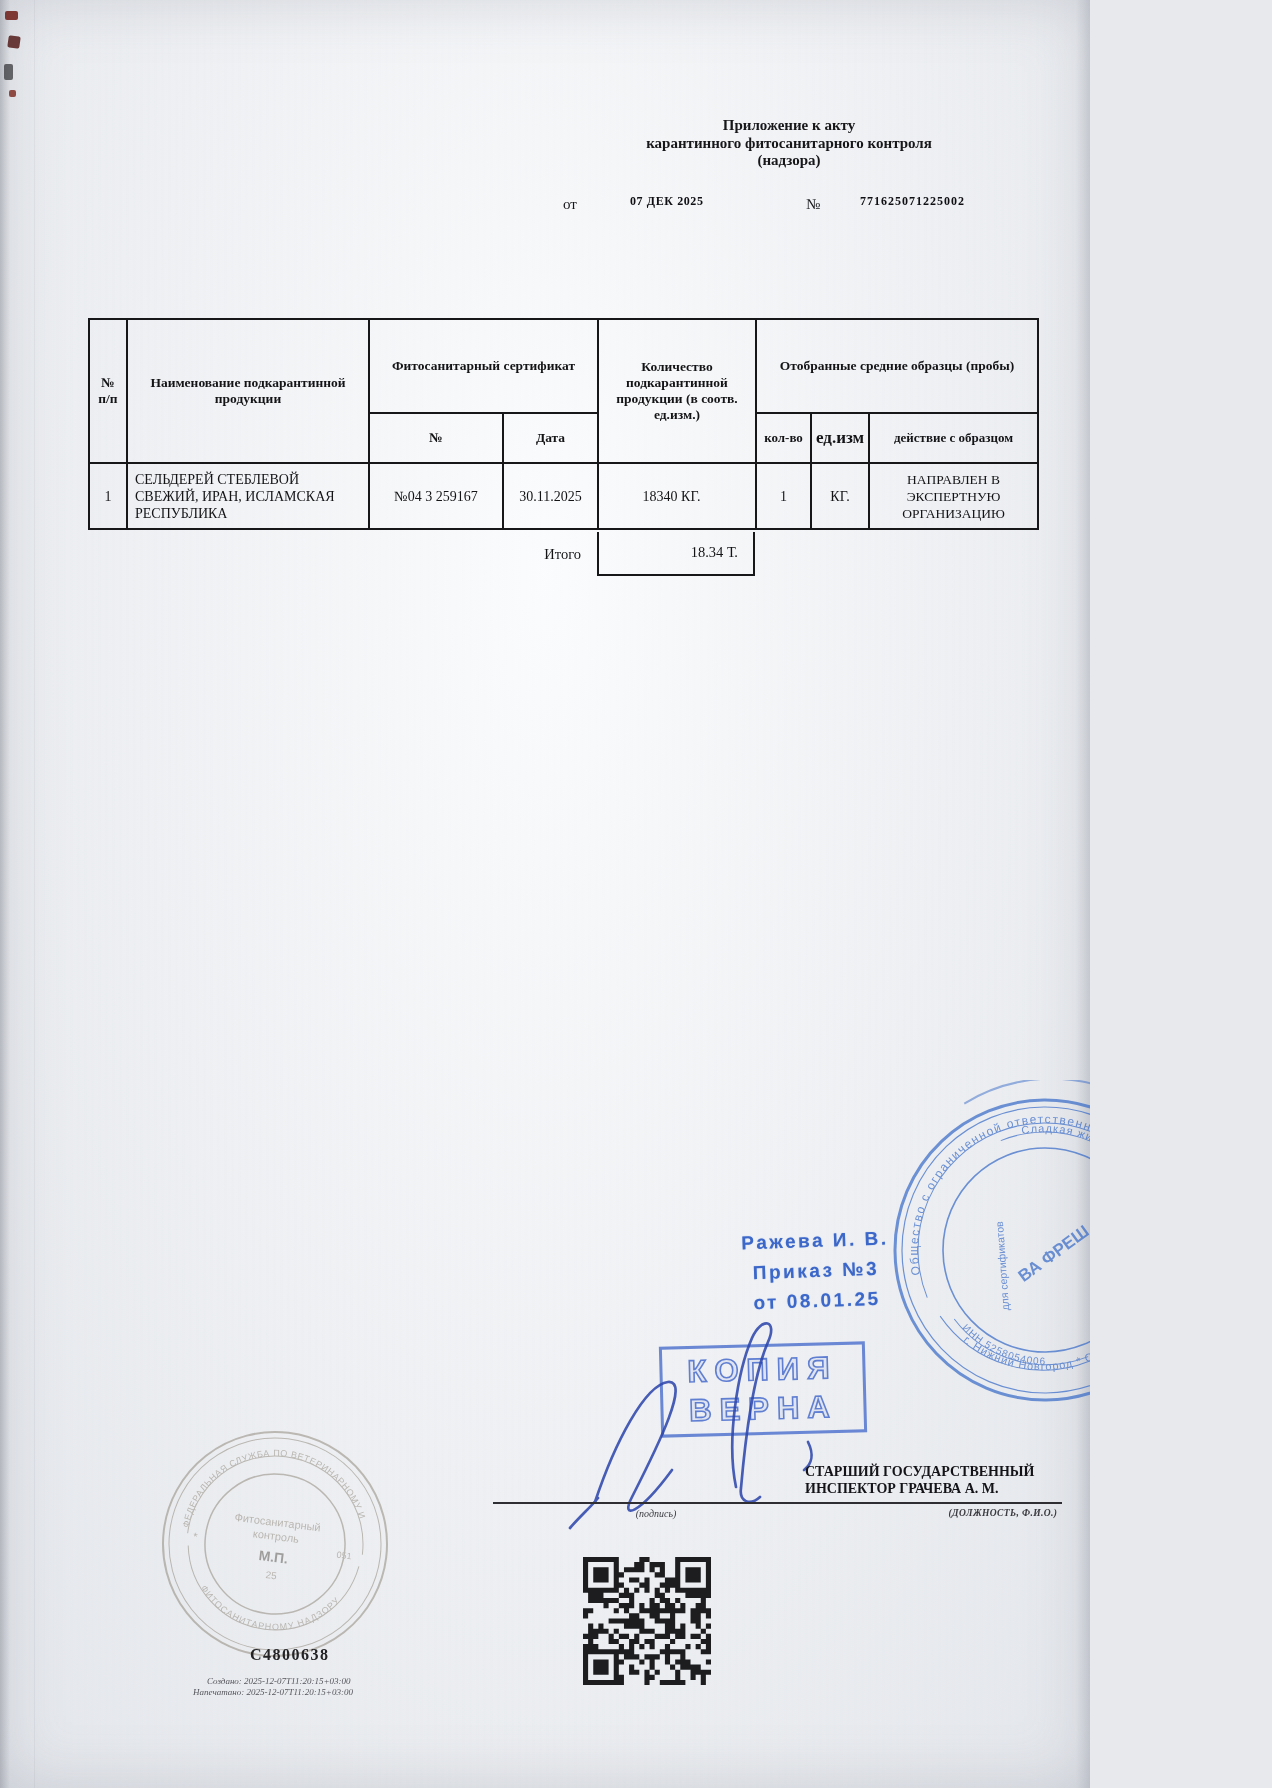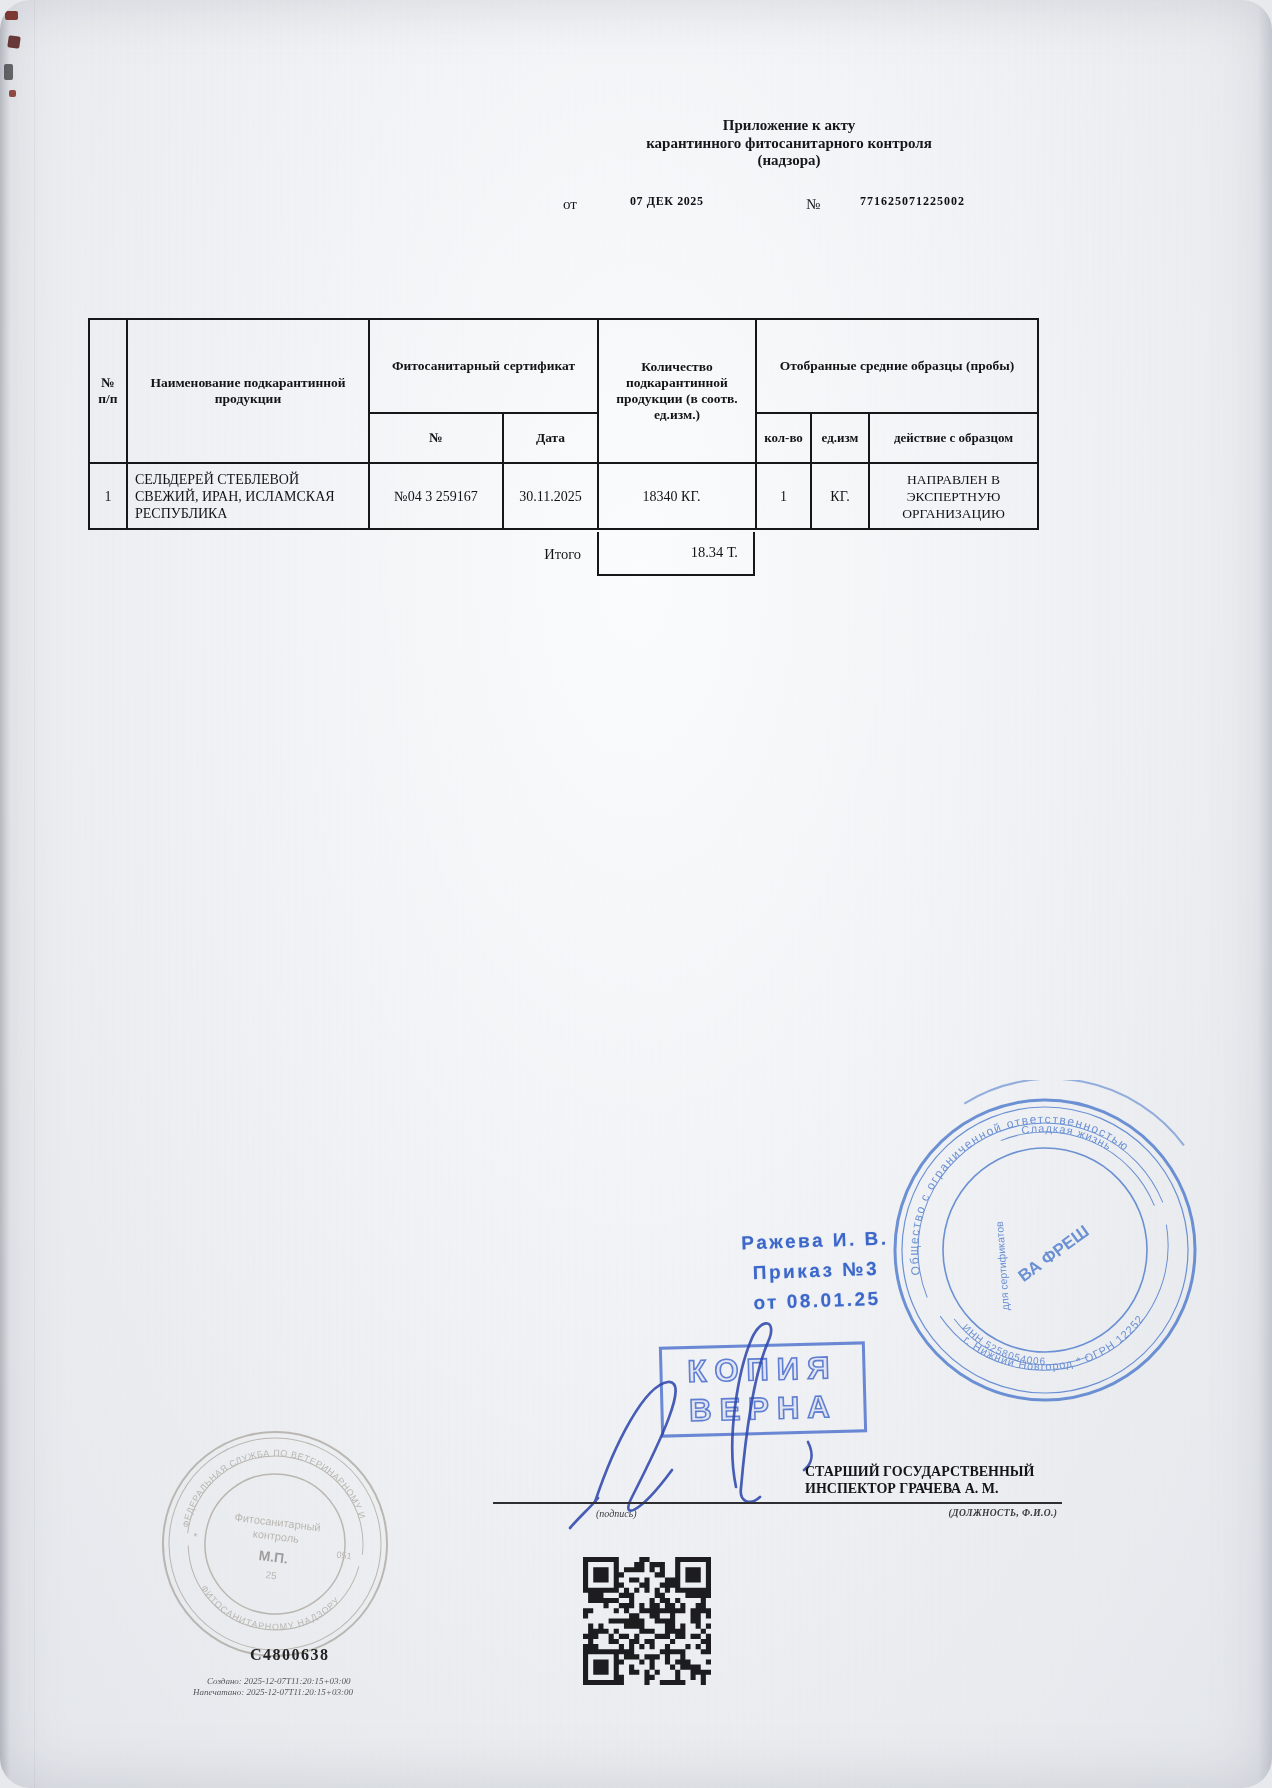--- a/index.html
+++ b/index.html
@@ -1,22 +1,22 @@
 <!DOCTYPE html>
 <html><head>
 <meta charset="utf-8">
 <style>
   html,body{margin:0;padding:0;background:#e7e9ec;}
-  #page{position:relative;width:1272px;height:1788px;overflow:hidden;
+  #page{position:relative;width:1090px;height:1788px;overflow:hidden;
     font-family:"Liberation Serif",serif;color:#1b1b1d;
     background:
       radial-gradient(ellipse at 50% 32%, rgba(252,253,254,.9) 0%, rgba(238,240,243,.6) 55%, rgba(226,229,234,.9) 100%),
       repeating-linear-gradient(90deg, rgba(40,50,90,.012) 0 3px, rgba(0,0,0,0) 3px 7px),
       #edeff2;
-    box-shadow:inset 0 0 60px rgba(120,125,140,.25);border-radius:30px;}
+    box-shadow:inset 0 0 60px rgba(120,125,140,.25);}
   .abs{position:absolute;}
   .edge-l{left:0;top:0;width:10px;height:1788px;background:linear-gradient(90deg,rgba(90,92,104,.28),rgba(90,92,104,0));}
   .edge-r{right:0;top:0;width:14px;height:1788px;background:linear-gradient(270deg,rgba(120,125,140,.22),rgba(120,125,140,0));}
   .crease{left:34px;top:0;width:1px;height:1788px;background:rgba(60,60,80,.06);}
   .mark{border-radius:2px;}
   .title{left:558px;top:117px;width:462px;text-align:center;font-size:15px;line-height:17.5px;font-weight:bold;color:#17171a;}
   .dl{font-size:15px;color:#17171a;}
   .dl-b{font-weight:bold;font-size:12px;letter-spacing:.6px;color:#101014;}
   .doc-table{border-collapse:collapse;table-layout:fixed;width:949px;color:#141417;}
   .doc-table td{border:2px solid #17171a;padding:6px 4px;text-align:center;vertical-align:middle;}
@@ -31,21 +31,21 @@
   .total-lbl{left:455px;top:546px;width:126px;text-align:right;font-size:14.5px;color:#141417;}
   .blue-stamp{left:698px;top:1226px;width:236px;text-align:center;transform:rotate(-2deg);
     font-family:"Liberation Sans",sans-serif;font-weight:bold;font-size:19px;line-height:30px;
     letter-spacing:2.5px;color:rgba(45,92,198,.88);text-shadow:0 0 1px rgba(45,92,198,.4);}
   .copy-stamp{left:660px;top:1344px;width:200px;height:82px;border:3px solid rgba(62,100,202,.75);
     transform:rotate(-1.5deg);text-align:center;padding-top:3px;
     font-family:"Liberation Sans",sans-serif;font-weight:bold;font-size:31px;line-height:39px;letter-spacing:8px;
     -webkit-text-stroke:1.6px rgba(62,100,202,.8);color:rgba(120,150,220,.12);}
   .cap-left{left:103px;top:1452px;width:360px;text-align:center;font-weight:bold;font-size:13.5px;line-height:17px;color:#1c1c1f;}
   .sig-line{height:2px;background:#2e2e33;}
-  .cap-podpis{left:596px;top:1508px;width:120px;font-style:italic;font-size:10px;color:#3a3a40;}
+  .cap-podpis{left:596px;top:1508px;width:120px;text-align:center;font-style:italic;font-size:10px;color:#3a3a40;}
   .right-title{left:805px;top:1464px;width:280px;font-weight:bold;font-size:14px;line-height:16.5px;color:#141418;}
   .cap-dolzh{left:903px;top:1508px;width:200px;text-align:center;font-style:italic;font-weight:bold;font-size:9.5px;letter-spacing:.4px;color:#3a3a40;}
   .code{left:250px;top:1646px;font-weight:bold;font-size:16px;letter-spacing:1.5px;color:#232326;}
   .tiny{font-style:italic;font-size:9px;line-height:11px;color:#55555c;}
   svg text{font-family:"Liberation Sans",sans-serif;}
 </style>
 </head>
 <body>
 
 <div id="page">
@@ -85,21 +85,21 @@
         <td rowspan="2" class="th">№ п/п</td>
         <td rowspan="2" class="th">Наименование подкарантинной продукции</td>
         <td colspan="2" class="th">Фитосанитарный сертификат</td>
         <td rowspan="2" class="th">Количество подкарантинной продукции (в соотв. ед.изм.)</td>
         <td colspan="3" class="th">Отобранные средние образцы (пробы)</td>
       </tr>
       <tr style="height:50px;">
         <td class="th thm">№</td>
         <td class="th thm">Дата</td>
         <td class="th thm" style="font-size:13px;">кол-во</td>
-        <td class="th thm" style="font-size:13px;">ед.изм</td>
+        <td class="th thm" style="font-size:17px;">ед.изм</td>
         <td class="th thm" style="font-size:13px;margin-top:24px;">действие с образцом</td>
       </tr>
       <tr style="height:66px;">
         <td class="cell-d">1</td>
         <td class="cell-d cl">СЕЛЬДЕРЕЙ СТЕБЛЕВОЙ СВЕЖИЙ, ИРАН, ИСЛАМСКАЯ РЕСПУБЛИКА</td>
         <td class="cell-d">№04 3 259167</td>
         <td class="cell-d">30.11.2025</td>
         <td class="cell-d cr">18340 КГ.</td>
         <td class="cell-d">1</td>
         <td class="cell-d">КГ.</td>

